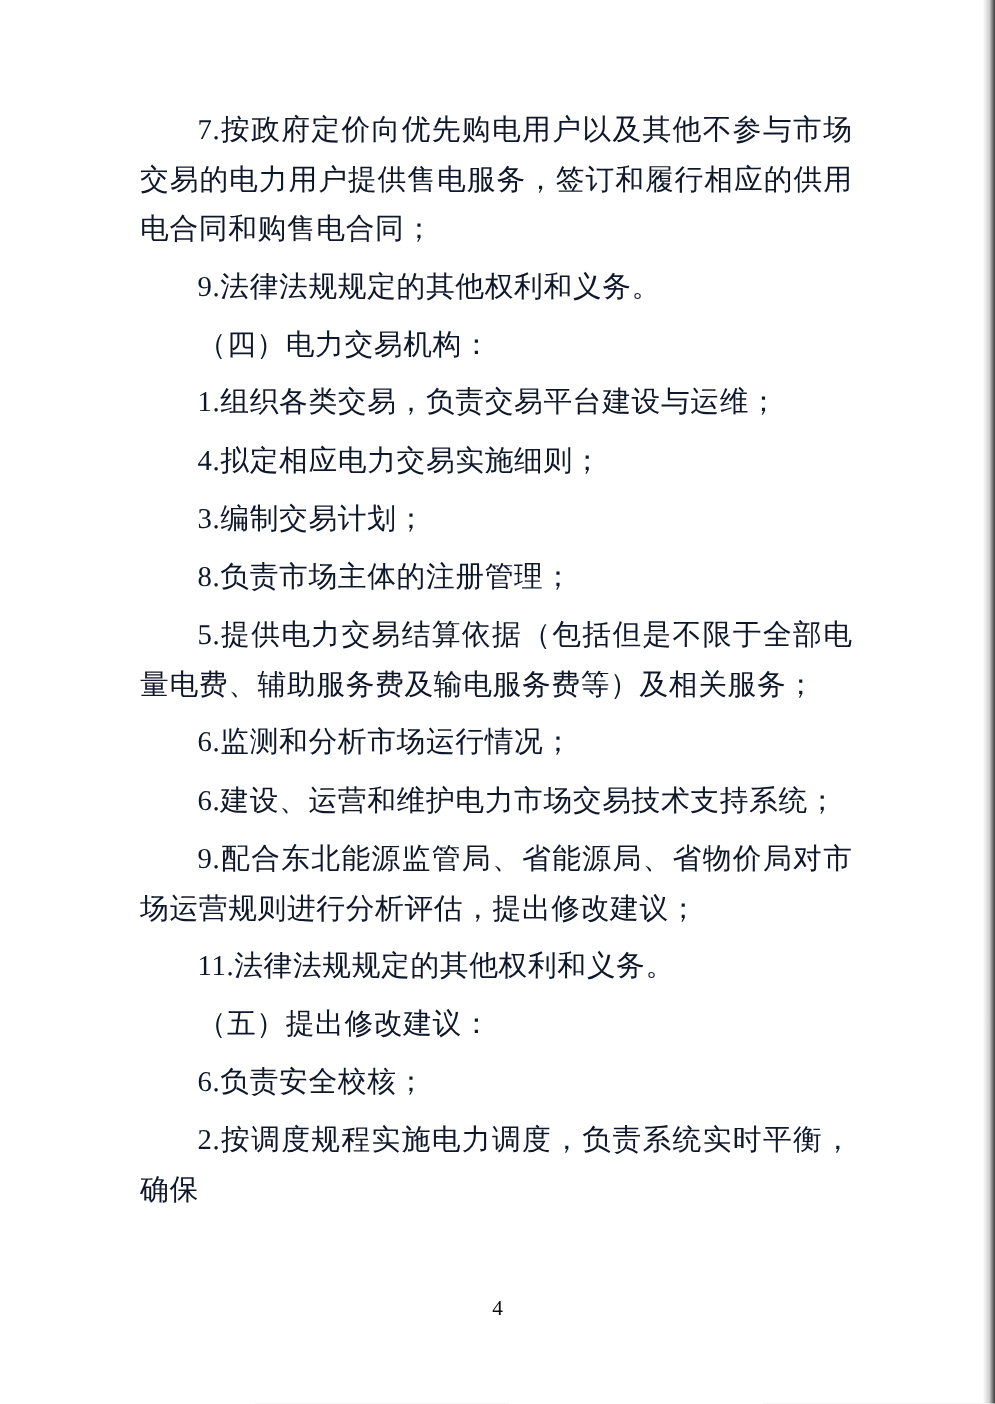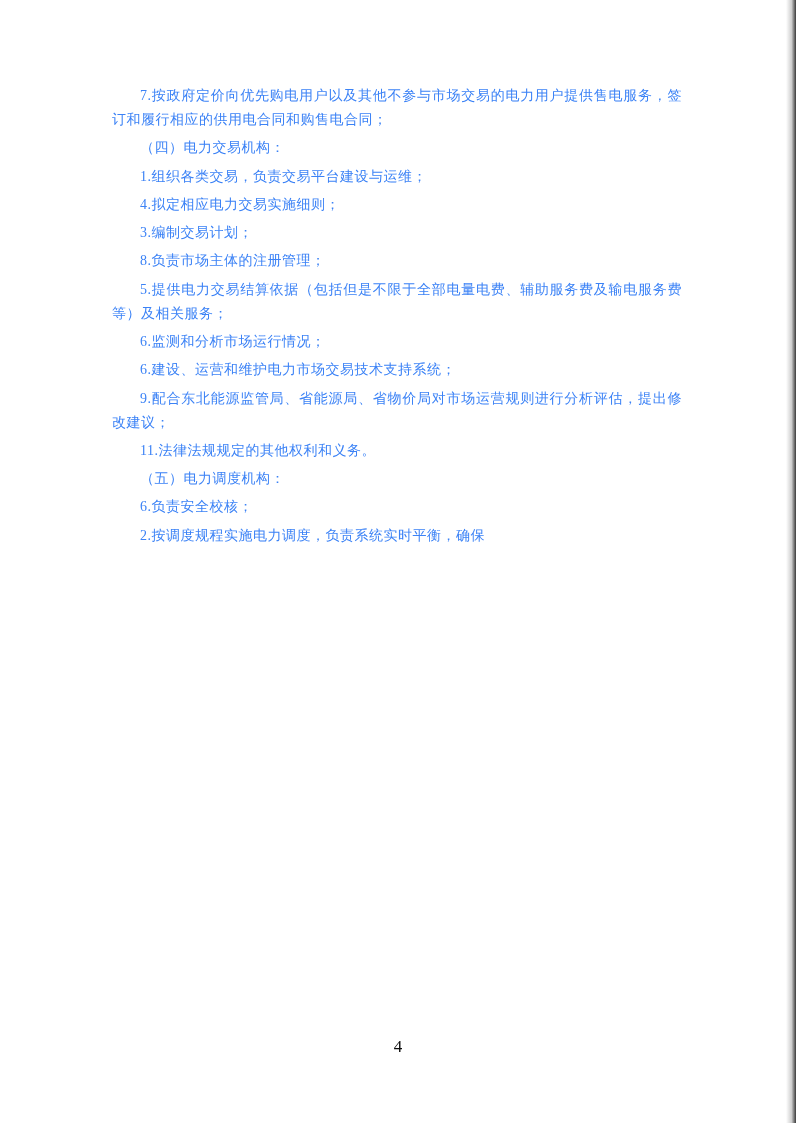--- a/index.html
+++ b/index.html
@@ -27,23 +27,23 @@
   }
   .content {
     position: absolute;
     left: 112px;
     top: 84px;
     width: 570px;
   }
   p.para {
     margin: 0 0 0.30em 0;
     font-family: "Liberation Serif", "DejaVu Serif", serif;
-    font-size: 14px;
+    font-size: 23px;
     line-height: 1.72;
-    color: #3b82f6;
+    color: #0f172a;
     text-align: justify;
     text-justify: inter-ideograph;
     text-indent: 2em;
     letter-spacing: 0.5px;
     white-space: pre-wrap;
   }
   .page-number {
     position: absolute;
     left: 0;
     right: 0;
@@ -54,31 +54,32 @@
     color: #0b0b0b;
   }
 </style>
 </head>
 <body>
 
 <div class="page">
 
   <div class="content">
     <p class="para">7.按政府定价向优先购电用户以及其他不参与市场交易的电力用户提供售电服务，签订和履行相应的供用电合同和购售电合同；</p>
+    <p class="para">9.法律法规规定的其他权利和义务。</p>
     <p class="para">（四）电力交易机构：</p>
     <p class="para">1.组织各类交易，负责交易平台建设与运维；</p>
     <p class="para">4.拟定相应电力交易实施细则；</p>
     <p class="para">3.编制交易计划；</p>
     <p class="para">8.负责市场主体的注册管理；</p>
     <p class="para">5.提供电力交易结算依据（包括但是不限于全部电量电费、辅助服务费及输电服务费等）及相关服务；</p>
     <p class="para">6.监测和分析市场运行情况；</p>
     <p class="para">6.建设、运营和维护电力市场交易技术支持系统；</p>
     <p class="para">9.配合东北能源监管局、省能源局、省物价局对市场运营规则进行分析评估，提出修改建议；</p>
     <p class="para">11.法律法规规定的其他权利和义务。</p>
-    <p class="para">（五）电力调度机构：</p>
+    <p class="para">（五）提出修改建议：</p>
     <p class="para">6.负责安全校核；</p>
     <p class="para">2.按调度规程实施电力调度，负责系统实时平衡，确保</p>
   </div>
 
   <div class="page-number">4</div>
 
   <div class="edge-shadow"></div>
 </div>
 
 </body></html>

